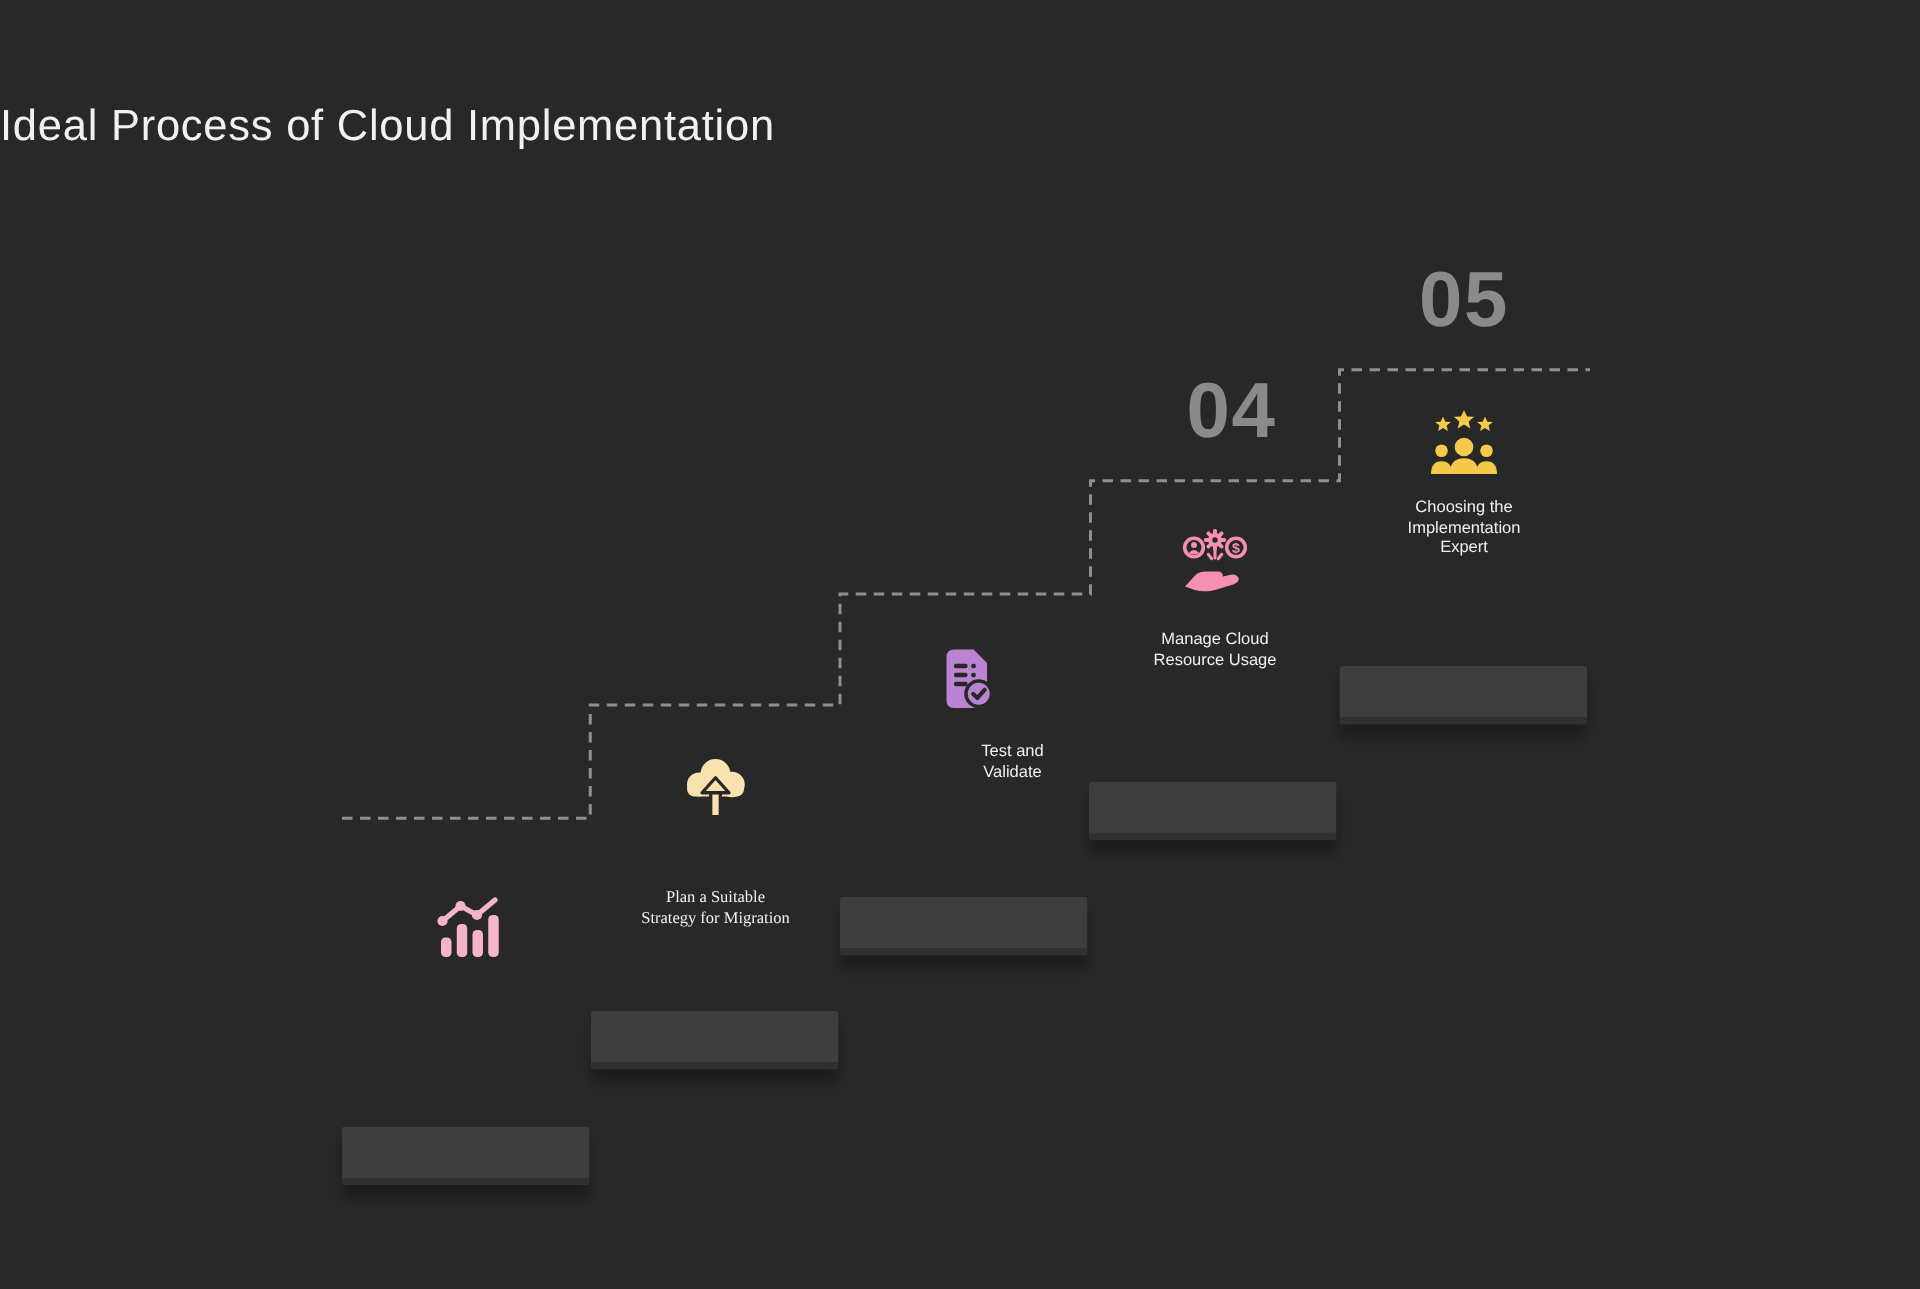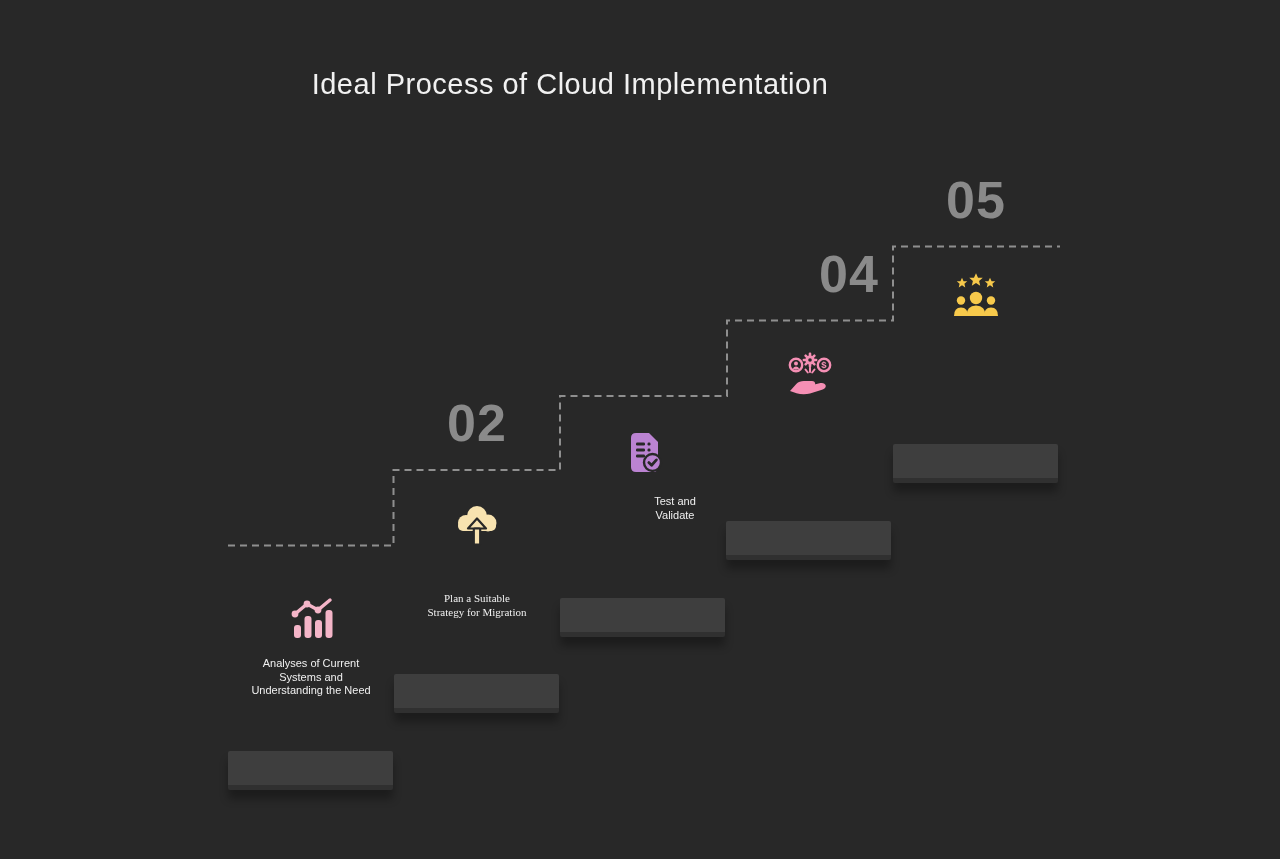--- a/index.html
+++ b/index.html
@@ -3,34 +3,34 @@
 <meta charset="utf-8">
 <style>
   html,body{margin:0;padding:0;background:#1c1c1c;}
   .canvas{
     position:relative;width:1280px;height:859px;overflow:hidden;
     background:var(--background,#282828);
     font-family:"Liberation Sans", sans-serif;
   }
   .title{
     position:absolute;left:0;top:68px;width:1140px;margin:0;
-    text-align:center;font-size:29px;font-weight:400;letter-spacing:.5px;
+    text-align:left;font-size:29px;font-weight:400;letter-spacing:.5px;
     color:var(--title-text,#f1f1f1);
   }
   .stairs{position:absolute;left:0;top:0;pointer-events:none;}
   .stairs path{fill:none;stroke:var(--dashed-line,#8f8f8f);stroke-width:2;stroke-dasharray:7 5;}
   .col{position:absolute;width:166px;display:flex;justify-content:center;text-align:center;}
   .num{
     font-size:52px;font-weight:700;line-height:44px;
     color:var(--step-number,#8a8a8a);letter-spacing:1px;
   }
   .num.p1{left:228px;top:477px;}
   .num.p2{left:394px;top:401px;}
   .num.p3{left:560px;top:326px;}
-  .num.p4{left:766px;top:252px;}
+  .num.p4{left:738px;top:252px;}
   .num.p5{left:893px;top:178px;}
   .icon.p1{left:228px;top:594px;}
   .icon.p2{left:394px;top:501px;}
   .icon.p3{left:560px;top:428px;}
   .icon.p4{left:727px;top:351px;}
   .icon.p5{left:893px;top:272px;}
   .label{
     font-size:11px;line-height:13.5px;color:var(--label-text,#f0f0f0);
     font-weight:400;
   }
@@ -56,21 +56,20 @@
 <body>
 
 <div class="canvas" style="--background: #282828; --title-text: #f1f1f1; --step-number: #8a8a8a; --dashed-line: #8f8f8f; --label-text: #f0f0f0; --placeholder-bar: #3e3e3e;">
 
   <h1 class="title">Ideal Process of Cloud Implementation</h1>
 
   <svg class="stairs" width="1280" height="859" viewBox="0 0 1280 859">
     <path d="M228,545.5 H393.5 V470 H560 V396 H727 V320.5 H893 V246.5 H1060"></path>
   </svg>
 
-  <div class="col num p2">02</div>
   <div class="col num p4">04</div>
   <div class="col num p5">05</div>
 
   <div class="col icon p1">
     <svg width="48" height="48" viewBox="0 0 48 48" color="#f4b5c8">
       <rect x="7" y="31" width="7" height="13" rx="3" fill="currentColor"></rect>
       <rect x="17.5" y="22" width="7" height="22" rx="3" fill="currentColor"></rect>
       <rect x="28" y="26" width="7" height="18" rx="3" fill="currentColor"></rect>
       <rect x="38.5" y="16" width="7" height="28" rx="3" fill="currentColor"></rect>
       <polyline points="8,20 20,10 31,16 43,6" fill="none" stroke="currentColor" stroke-width="3.5" stroke-linecap="round" stroke-linejoin="round"></polyline>
@@ -149,28 +148,31 @@
         <circle cx="9" cy="28.5" r="4.2"></circle>
         <path d="M2,44 q0,-8.5 7,-8.5 q7,0 7,8.5 z"></path>
         <circle cx="39" cy="28.5" r="4.2"></circle>
         <path d="M32,44 q0,-8.5 7,-8.5 q7,0 7,8.5 z"></path>
         <circle cx="24" cy="26" r="6.2"></circle>
         <path d="M14.5,44 q0,-10.5 9.5,-10.5 q9.5,0 9.5,10.5 z"></path>
       </g>
     </svg>
   </div>
 
-  <div class="col label p1">
-      <span>Analyses of Current Systems and Understanding the Need</span>
-    </div>
   <div class="col label p2">
       <span>Plan a Suitable Strategy for Migration</span>
     </div>
   <div class="col label p3">
       <span>Test and Validate</span>
+    </div>
+  <div class="col label p4">
+      <span>Manage Cloud Resource Usage</span>
+    </div>
+  <div class="col label p5">
+      <span>Choosing the Implementation Expert</span>
     </div>
 
   <div class="bar p1"></div>
   <div class="bar p2"></div>
   <div class="bar p3"></div>
   <div class="bar p4"></div>
   <div class="bar p5"></div>
 
 </div>
 

